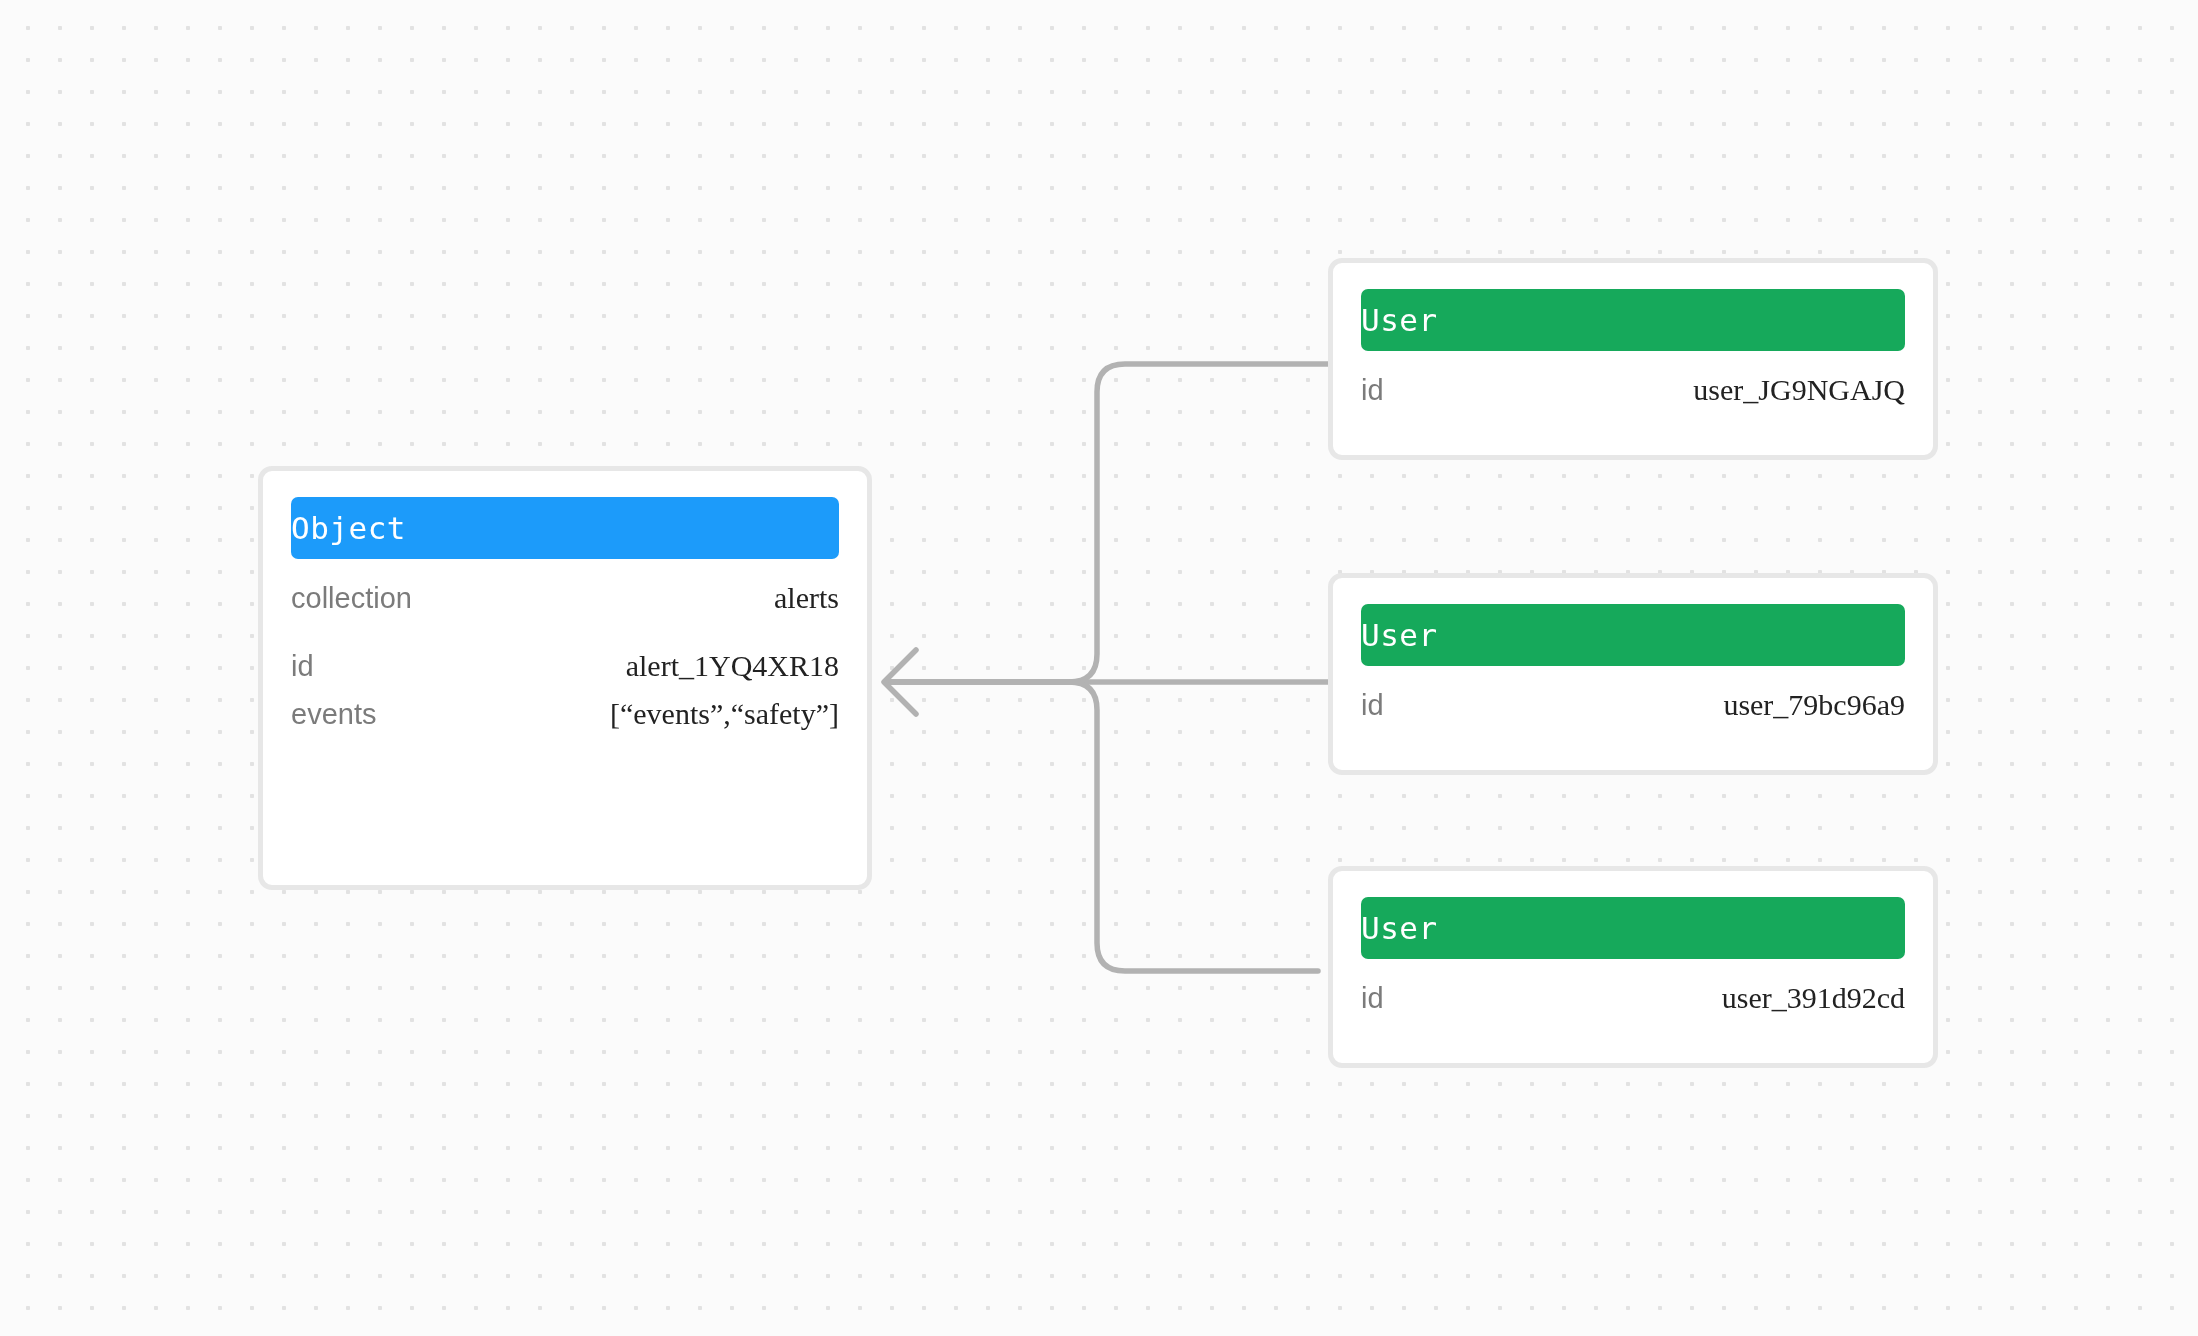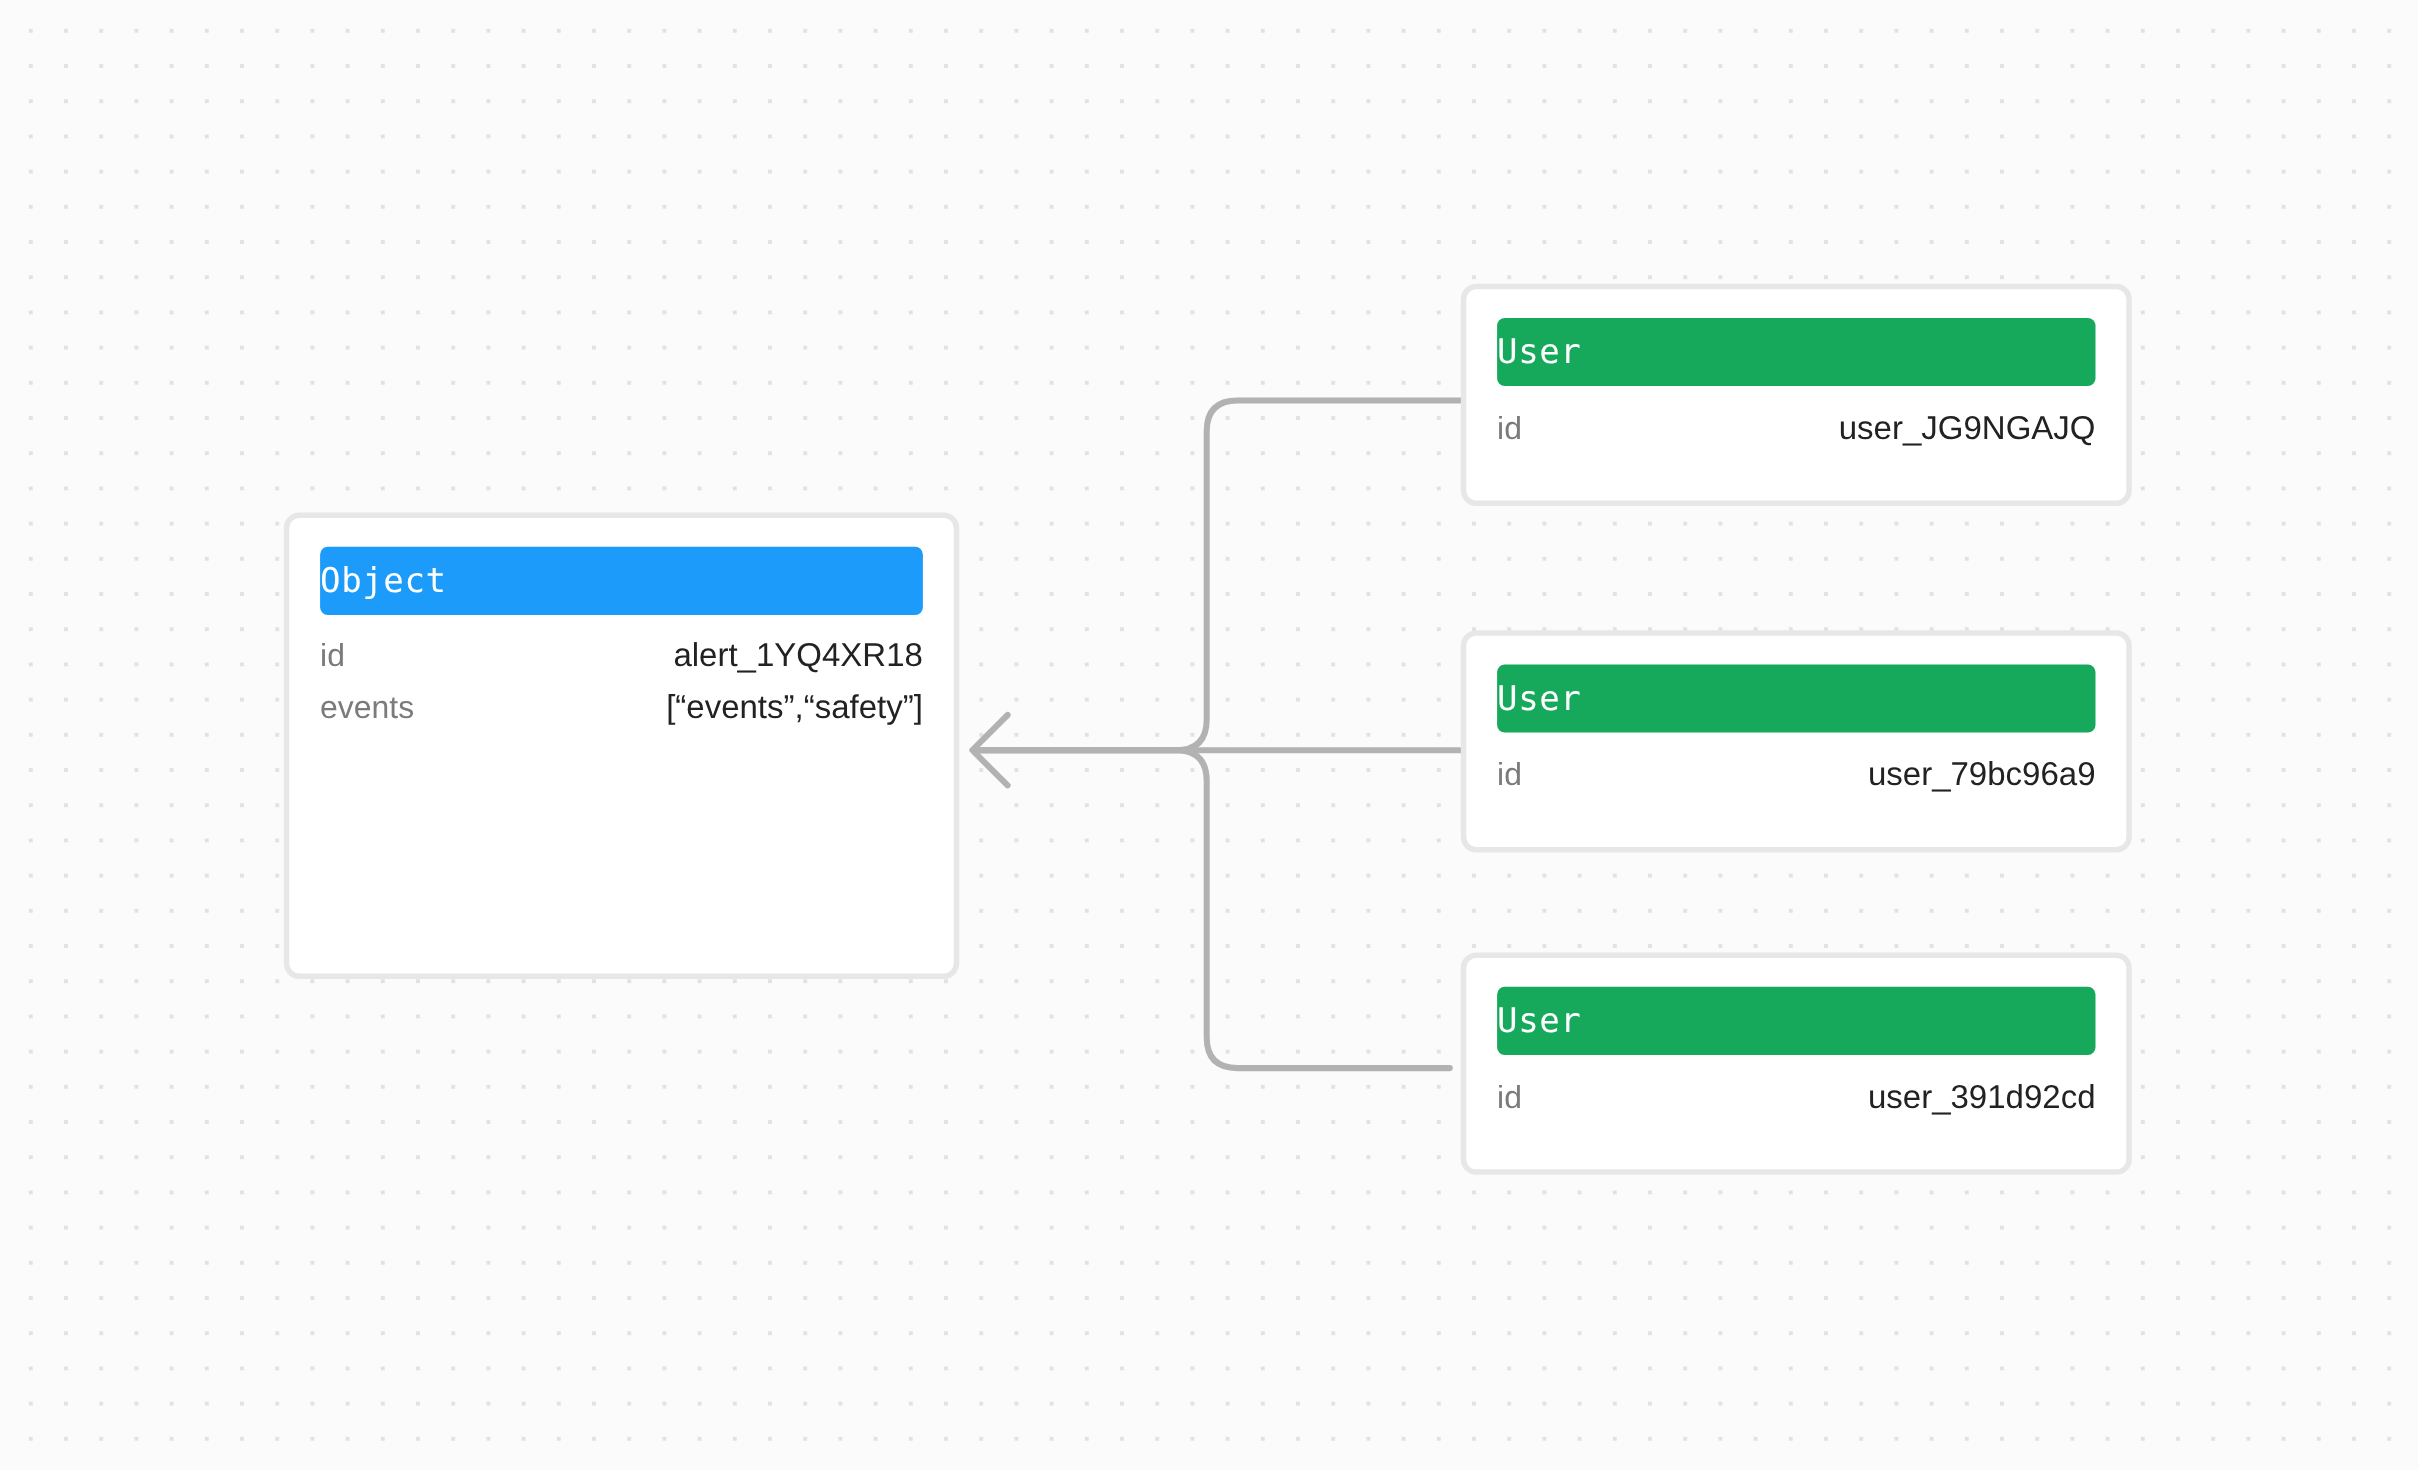--- a/index.html
+++ b/index.html
@@ -71,21 +71,21 @@
 
   .row-key {
     color: #7b7b7b;
     font-family: "Liberation Sans", sans-serif;
     font-size: 29px;
     white-space: nowrap;
   }
 
   .row-value {
     color: #222222;
-    font-family: Liberation Sans, sans-serif;
+    font-family: Liberation Serif, serif;
     font-size: 30px;
     white-space: pre;
     text-align: right;
   }
 
   
   #node-object {
     left: 258px;
     top: 466px;
     width: 614px;
@@ -120,20 +120,26 @@
       <path d="M 1318 971 L 1125 971 Q 1097 971 1097 943 L 1097 710 Q 1097 682 1069 682 L 886 682"></path>
       <path d="M 916 650 L 884 682 L 916 714"></path>
     </g>
   </svg>
 
   <div class="node" id="node-object">
     <div class="node-header">
       <span class="node-header-label">Object</span>
     </div>
     <div class="node-body">
+      <div class="group-primary">
+        <div class="row">
+          <span class="row-key">collection</span>
+          <span class="row-value">alerts</span>
+        </div>
+      </div>
       <div class="group-secondary">
         <div class="row">
           <span class="row-key">id</span>
           <span class="row-value">alert_1YQ4XR18</span>
         </div>
         <div class="row">
           <span class="row-key">events</span>
           <span class="row-value">[“events”,“safety”]</span>
         </div>
       </div>

